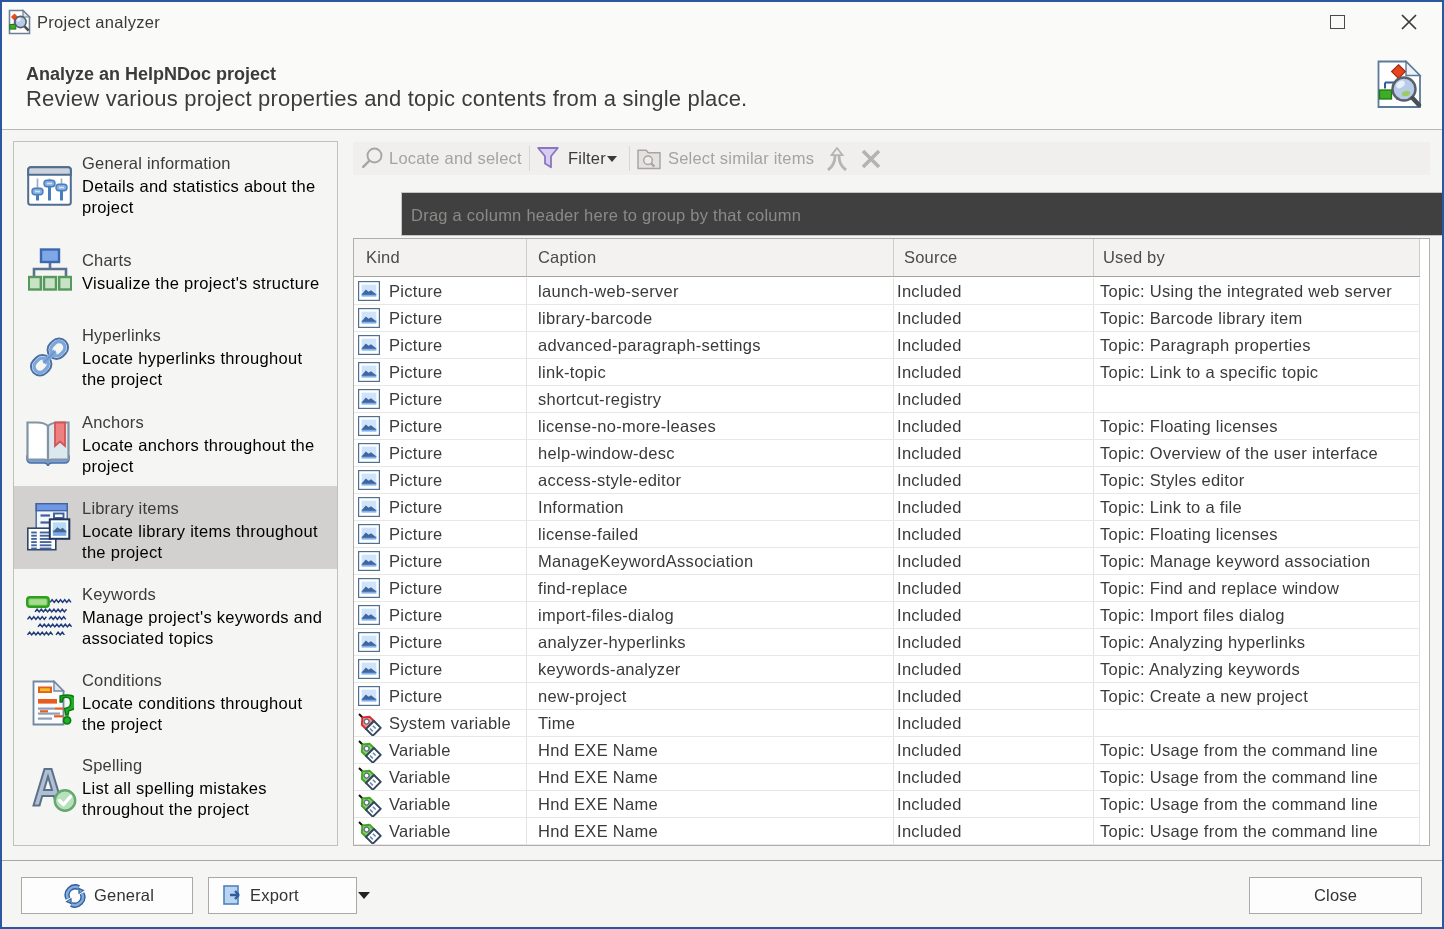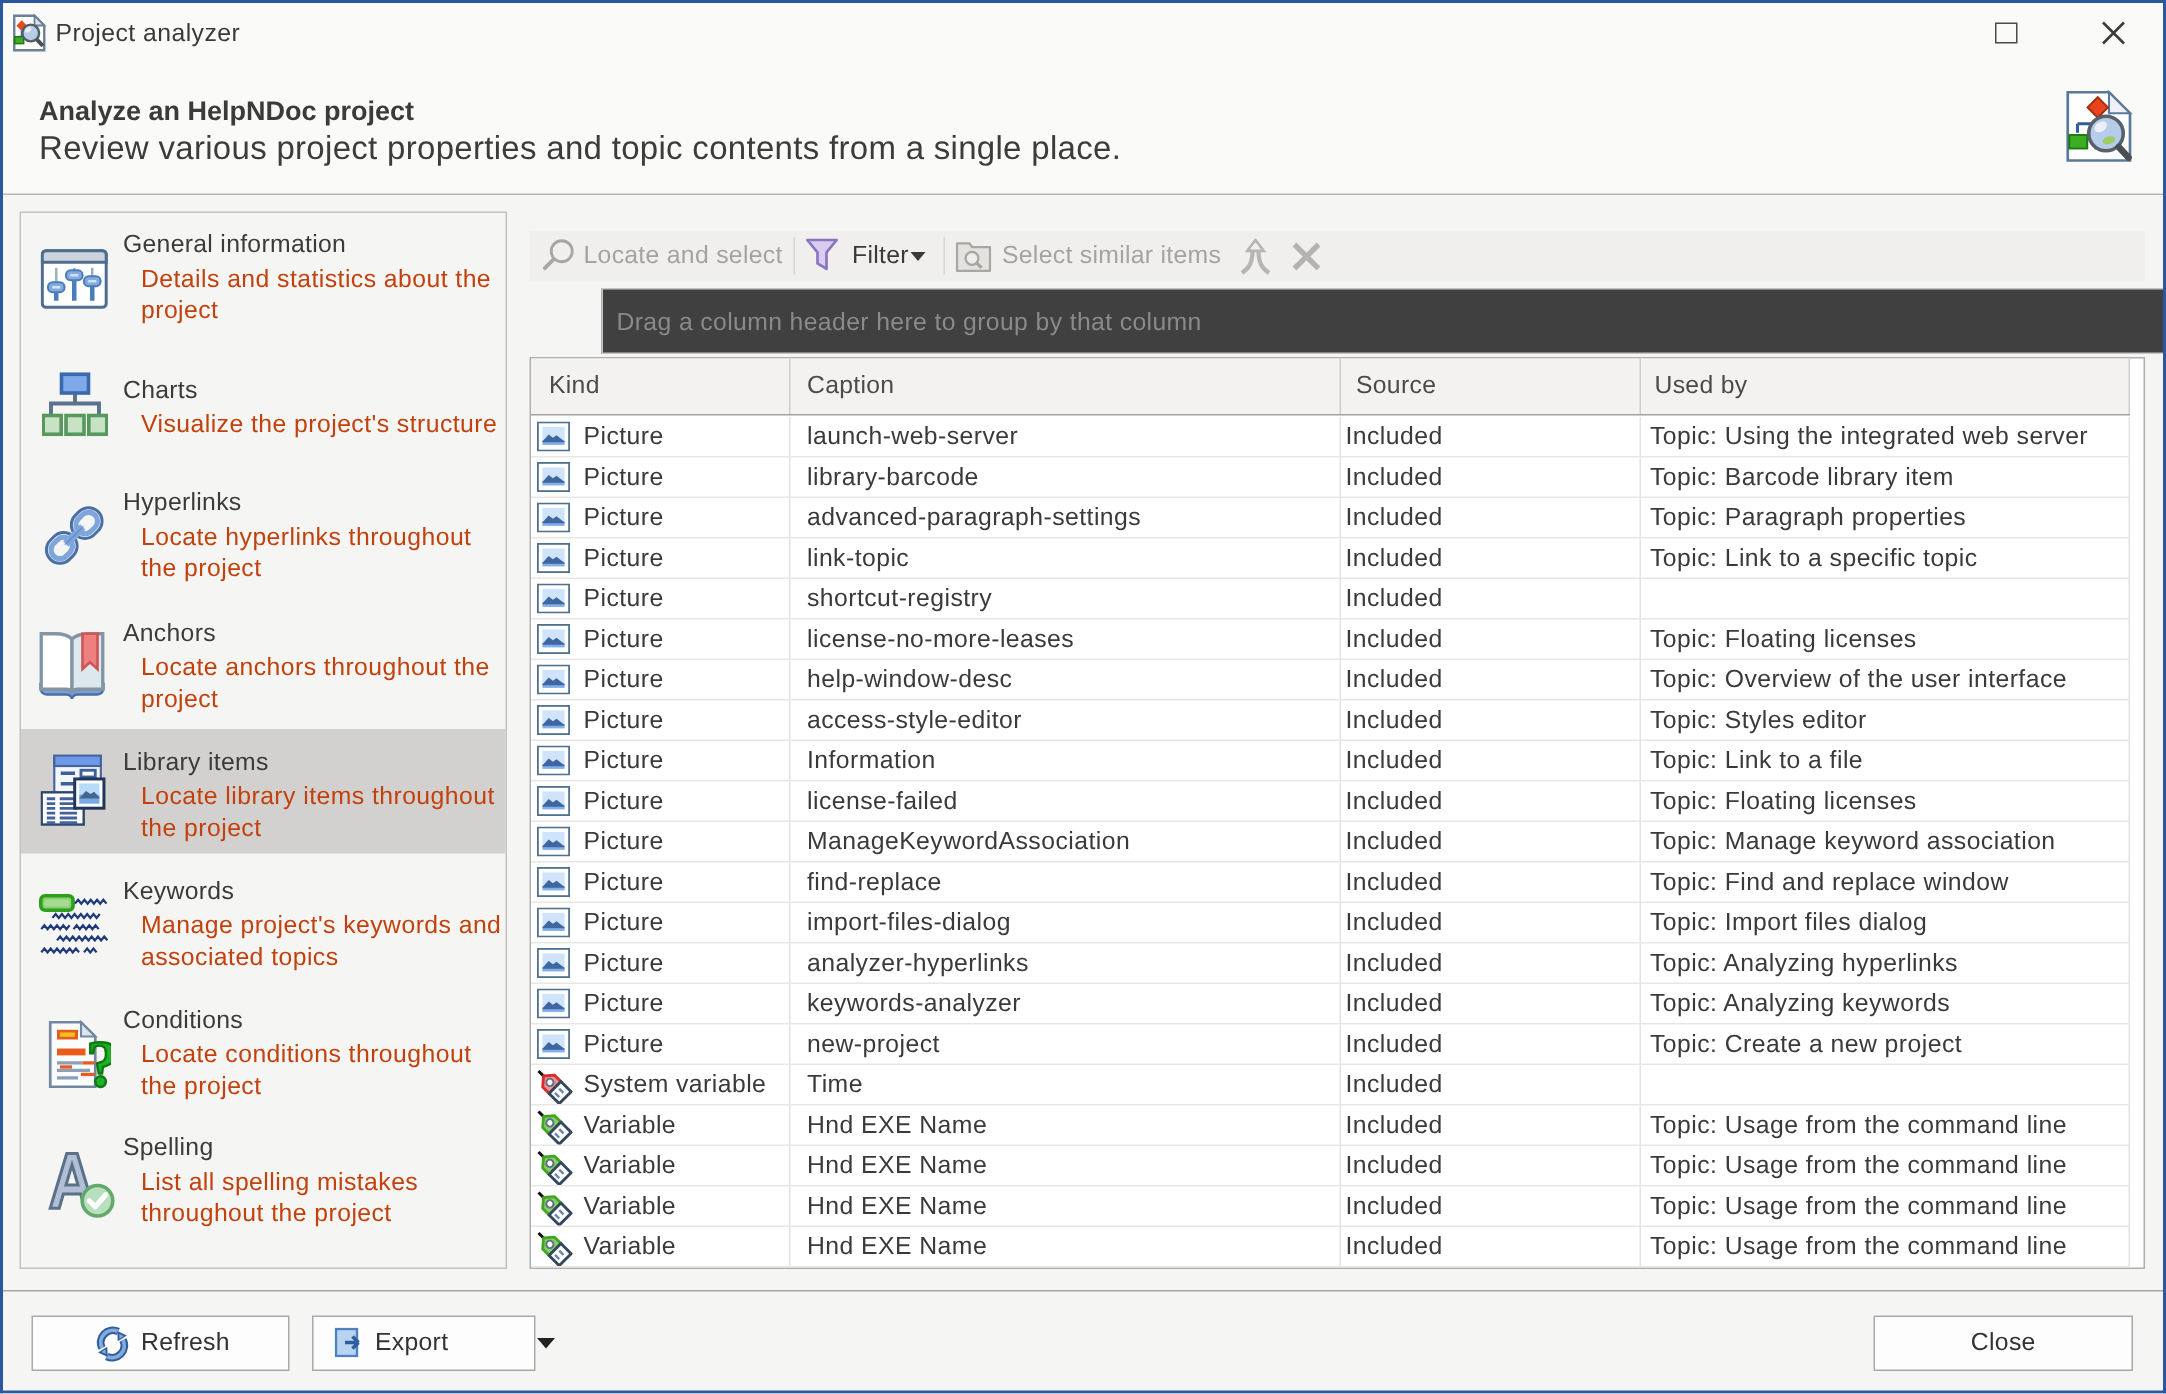--- a/index.html
+++ b/index.html
@@ -4,22 +4,22 @@
 * { margin:0; padding:0; box-sizing:border-box; }
 html,body { width:1444px; height:929px; }
 body { font-family:"Liberation Sans", sans-serif; position:relative;
   background:#f5f5f3; overflow:hidden; color:#3a3a3a; }
 .wb { position:absolute; background:#2b57a0; z-index:50; }
 .abs { position:absolute; }
 .top-area { position:absolute; left:0; top:0; width:1444px; height:130px; background:#fafaf9; border-bottom:1px solid #b9b7b5; }
 .sidebar { position:absolute; left:13px; top:141px; width:325px; height:705px; border:1px solid #c3c1be; }
 .sel { position:absolute; left:0px; top:344px; width:323px; height:83px; background:#d2d1d0; }
 .it-t { position:absolute; left:68px; font-size:16.5px; letter-spacing:0.2px; line-height:22px; color:#3b3b3b; white-space:nowrap; }
-.it-d { position:absolute; left:80px; font-size:16.5px; letter-spacing:0.3px; line-height:21.4px; color:#c2410c; white-space:nowrap; }
-.toolbar { position:absolute; left:353px; top:154px; width:1077px; height:33px; background:#f0efee;text-align:right; }
+.it-d { position:absolute; left:68px; font-size:16.5px; letter-spacing:0.3px; line-height:21.4px; color:#000000; white-space:nowrap; }
+.toolbar { position:absolute; left:353px; top:142px; width:1077px; height:33px; background:#f0efee;text-align:right; }
 .tbtxt { position:absolute; top:0; height:33px; line-height:33px; font-size:16.5px; letter-spacing:0.2px; white-space:nowrap; }
 .gray { color:#a5a3a1; }
 .groupbar { position:absolute; left:353px; top:192px; width:1077px; height:44px; background:#404040; border:1px solid #c7c5c3;margin-left:48px; }
 .grid { position:absolute; left:353px; top:238px; width:1077px; height:608px; border:1px solid #b0aeac; background:#ffffff; }
 .ghead { position:absolute; left:0; top:0; width:1066px; height:38px; background:#f3f2f1; border-bottom:1px solid #a6a4a2; }
 .ghead .h { position:absolute; top:0; height:37px; line-height:37px; font-size:16.5px; letter-spacing:0.2px; color:#4c4b49; border-right:1px solid #cfcdcb; }
 .row { position:absolute; left:0; width:1066px; height:27px; }
 .row .c { position:absolute; top:0; height:27px; line-height:27px; font-size:16.5px; letter-spacing:0.3px; color:#3a3a3a; border-right:1px solid #e5e3e1; border-bottom:1px solid #e9e7e5; white-space:nowrap; overflow:hidden; }
 .c1 { left:0; width:173px; }
 .c2 { left:173px; width:367px; padding-left:11px; }
@@ -551,21 +551,21 @@
     <path d="M15.8 3.7 A8.1 8.1 0 0 0 5.0 14.6" stroke="#2e5e9e" stroke-width="5.2"></path>
     <path d="M15.8 3.7 A8.1 8.1 0 0 0 5.0 14.6" stroke="#85abdc" stroke-width="2.5"></path>
     <path d="M8.2 20.3 A8.1 8.1 0 0 0 19.0 9.4" stroke="#2e5e9e" stroke-width="5.2"></path>
     <path d="M8.2 20.3 A8.1 8.1 0 0 0 19.0 9.4" stroke="#85abdc" stroke-width="2.5"></path>
     </g>
     <path d="M8.8 20.6 L8.5 13.8 L2.4 17.7 Z" fill="#2e5e9e"></path>
     <path d="M7.5 18.6 L7.3 15.5 L4.6 17.3 Z" fill="#85abdc"></path>
     <path d="M15.2 3.4 L15.5 10.2 L21.6 6.3 Z" fill="#2e5e9e"></path>
     <path d="M16.5 5.4 L16.7 8.5 L19.4 6.7 Z" fill="#85abdc"></path>
   </svg>
-  <span class="abs" style="left:72px;top:0;line-height:34px">Refresh</span>
+  <span class="abs" style="left:72px;top:0;line-height:34px">General</span>
 </div>
 <div class="btn" style="left:208px;width:149px">
   <svg class="abs" style="left:14px;top:7px" width="20" height="20" viewBox="0 0 20 20">
     <rect x="1" y="1" width="14" height="18" fill="#b8d4f0" stroke="#4f81c0" stroke-width="1.6"></rect>
     <path d="M7 10 H16 M16 10 L12 6 M16 10 L12 14" fill="none" stroke="#2e5e9e" stroke-width="2.4"></path>
   </svg>
   <span class="abs" style="left:41px;top:0;line-height:34px">Export</span>
   <div class="abs" style="left:149px;top:14px;width:0;height:0;border:6px solid transparent;border-top:7px solid #222222"></div>
 </div>
 <div class="btn" style="left:1249px;width:173px;text-align:center;line-height:34px">Close</div>

